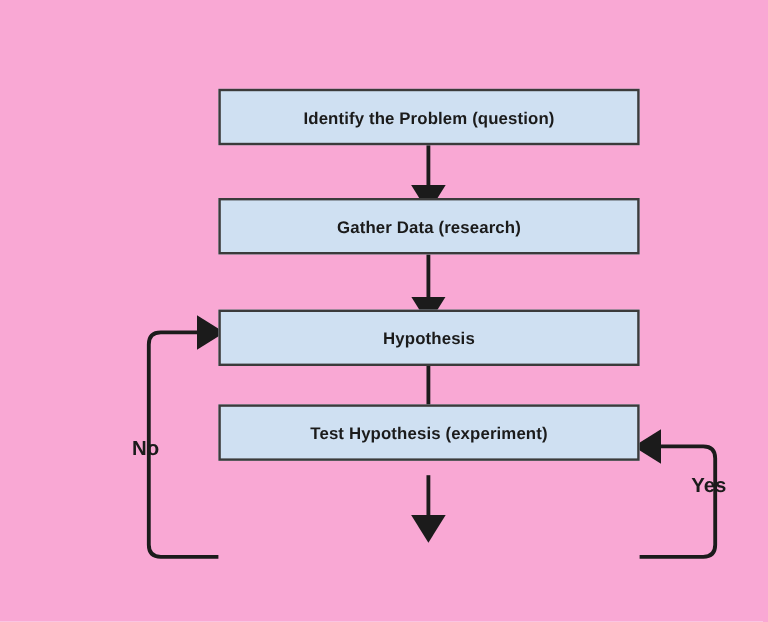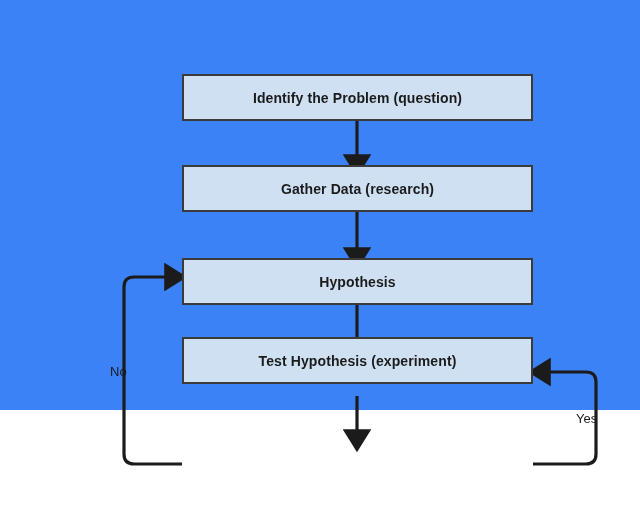--- a/index.html
+++ b/index.html
@@ -9,22 +9,22 @@
   }
   body {
     width: 640px;
     height: 518px;
     font-family: "Liberation Sans", sans-serif;
     overflow: hidden;
   }
   #canvas {
     position: relative;
     width: 640px;
-    height: 410px;
-    background: #3b82f6;
+    height: 518px;
+    background: #f9a8d4;
   }
   #flow-svg {
     position: absolute;
     left: 0;
     top: 0;
     width: 640px;
     height: 518px;
   }
   .node {
     position: absolute;
@@ -48,28 +48,28 @@
     white-space: nowrap;
   }
   #node-0 { top: 74px; }
   #node-1 { top: 165px; }
   #node-2 { top: 258px; }
   #node-3 { top: 337px; }
   #node-4 { top: 440px; }
 
   .edge-label {
     position: absolute;
-    font-size: 13px;
+    font-size: 17px;
     color: #1b1b1b;
-    font-weight: normal;
+    font-weight: bold;
     white-space: nowrap;
     z-index: 4;
   }
   #label-no  { left: 110px; top: 364px; }
-  #label-yes { left: 576px; top: 411px; }
+  #label-yes { left: 576px; top: 395px; }
 </style>
 </head>
 <body>
 
 <div id="canvas">
 
   <svg id="flow-svg" viewBox="0 0 640 518" xmlns="http://www.w3.org/2000/svg">
     <defs>
       <marker id="arrowhead-down" markerWidth="9" markerHeight="9" refX="1.2" refY="4.5" orient="auto" markerUnits="strokeWidth">
         <path d="M0,0 L0,9 L7.2,4.5 z" fill="#1b1b1b"></path>

